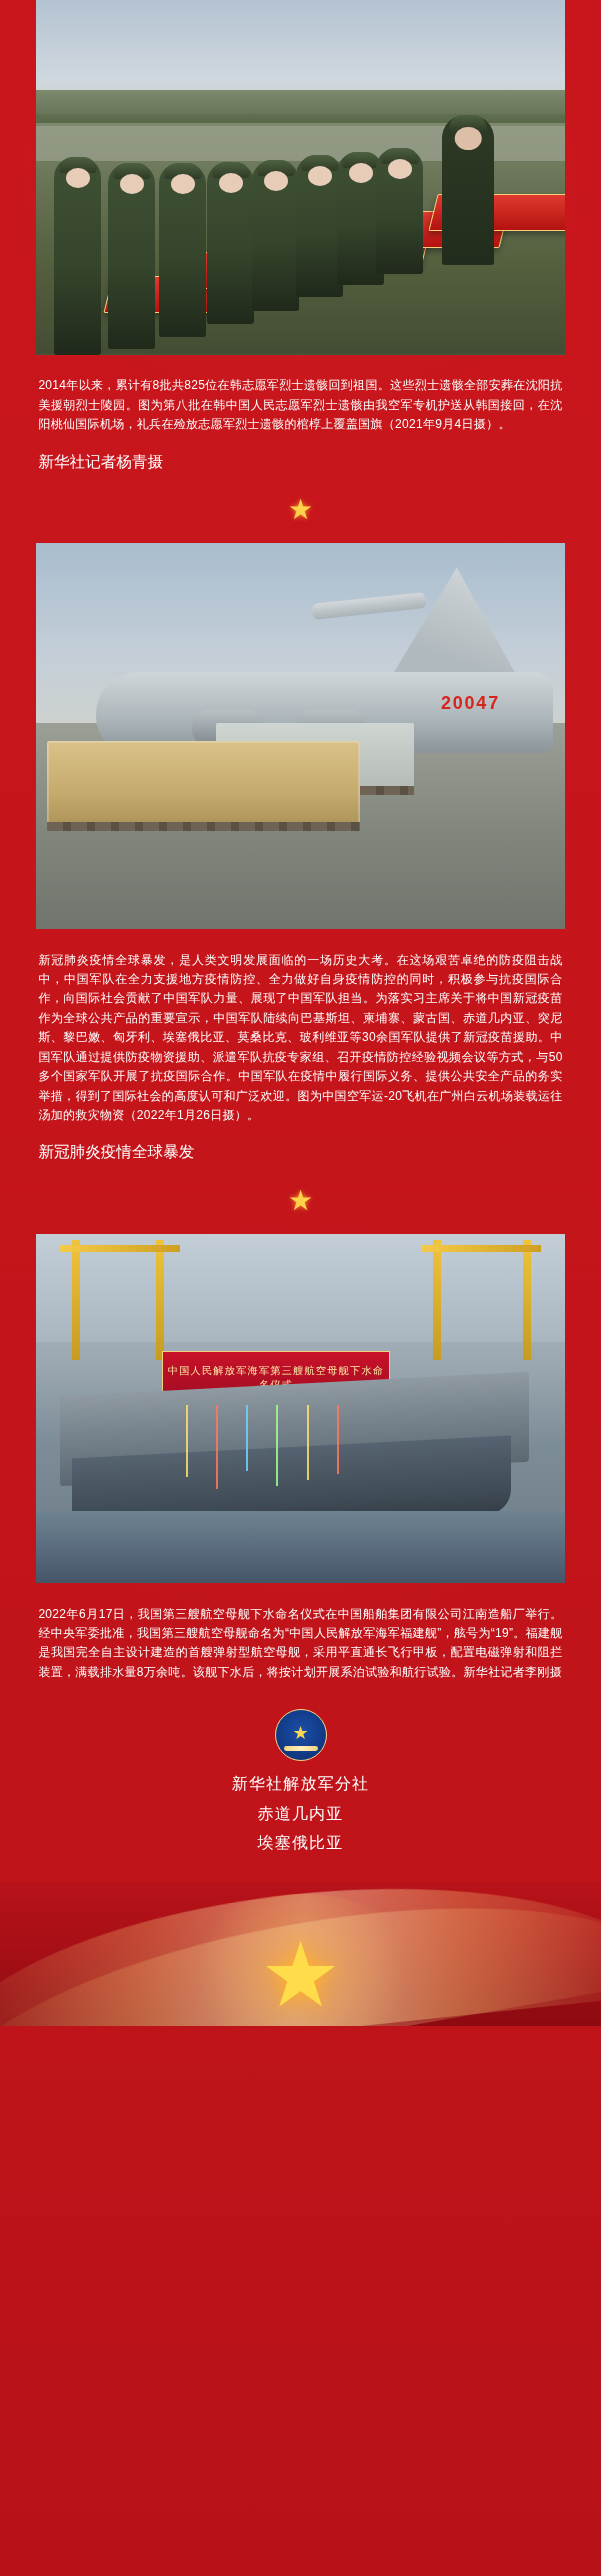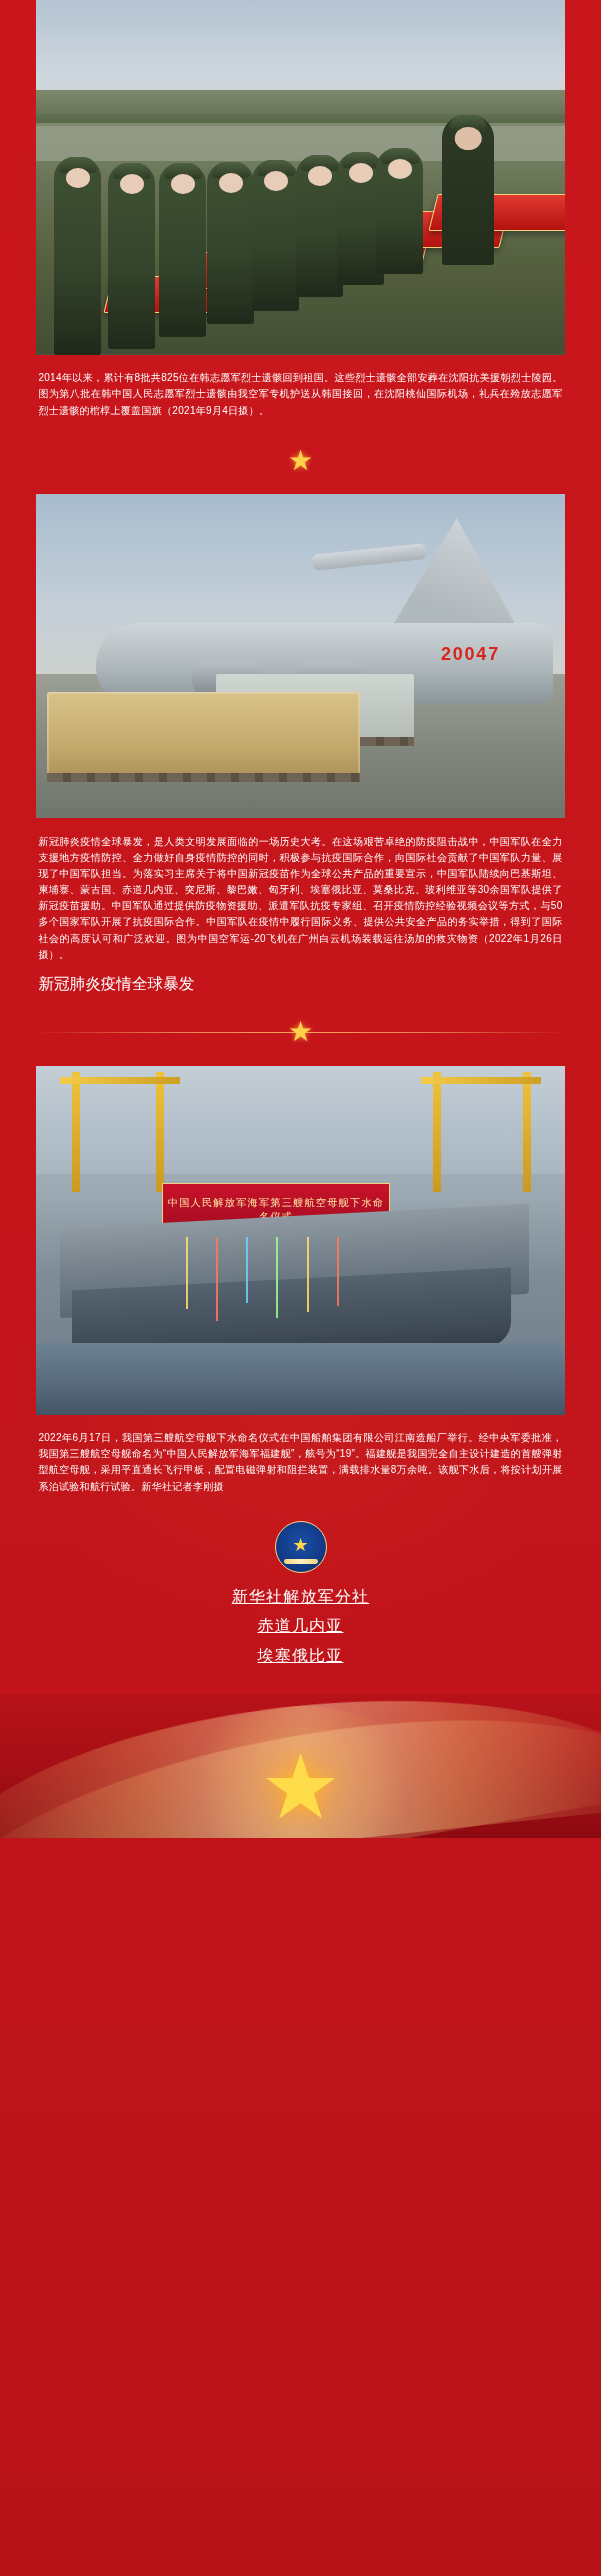--- a/index.html
+++ b/index.html
@@ -37,23 +37,23 @@
   .photo {
     width: 529px;
     position: relative;
     overflow: hidden;
     border: 0;
     background: #555;
   }
 
   .caption {
     width: 529px;
-    margin: 2px auto;
+    margin: 8px auto;
     color: #ffffff;
-    font-size: 10px;
+    font-size: 12px;
     line-height: 1.62;
     letter-spacing: 0.3px;
     padding: 13.2px 2.4px 6px 2.4px;
     text-align: justify;
     text-justify: inter-ideograph;
   }
   .credit {
     width: 529px;
     margin: 0 auto;
     color: #ffffff;
@@ -122,21 +122,21 @@
     position:absolute; right:71px; bottom:90px; width:52px; height:150px;
     background: linear-gradient(180deg,#2e3b25 0%, #222c1c 100%);
     border-radius: 23px 23px 2.4px 2.4px;
   }
   .p1 .officer::after{
     content:""; position:absolute; top:12px; left:50%; transform:translateX(-50%);
     width:26.5px;height:23px;border-radius:50%;background:#ddbfa8;
   }
 
   
-  .p2 { height: 324px; background: linear-gradient(180deg,#9fb2c4 0%, #b3c2cf 35%, #9aa39f 55%, #8d9287 100%); }
+  .p2 { height: 386px; background: linear-gradient(180deg,#9fb2c4 0%, #b3c2cf 35%, #9aa39f 55%, #8d9287 100%); }
   .p2 .sky2 { position:absolute; inset:0 0 auto 0; height:180px; background: linear-gradient(180deg,#a8bccd 0%, #c3ced8 60%, #cdd2cf 100%); }
   .p2 .ground2 { position:absolute; left:0; right:0; top:180px; bottom:0; background: linear-gradient(180deg,#9b9f96 0%, #83887f 50%, #6f746c 100%); }
   .p2 .fuselage {
     position:absolute; right:12px; top:129px; width:457px; height:81px;
     background: linear-gradient(180deg,#cfd6d9 0%,#aeb7bb 55%,#8b9498 100%);
     border-radius: 42px 18px 12px 36px;
   }
   .p2 .tailfin {
     position:absolute; right:42px; top:24px; width:138px; height:120px;
     background: linear-gradient(200deg,#d5dade 0%, #b0b9bd 70%);
@@ -235,21 +235,20 @@
     background: linear-gradient(90deg,#f2d27e,#fff0bf,#f2d27e);
   }
 
   .footer {
     text-align:center;
     color:#ffffff;
     font-size:16px;
     line-height:1.85;
     letter-spacing:1.2px;
     padding: 3.6px 0 24px 0;
-    text-decoration: underline;
   }
 
   
   .bottom {
     position: relative;
     height: 144px;
     width: 601px;
     background: linear-gradient(180deg,#b81219 0%, #a80f16 45%, #8d0a11 100%);
     overflow: hidden;
   }
@@ -321,20 +320,21 @@
           <div class="soldier" style="left:340px; bottom:81px; height:126px;">
               <div class="cap"></div>
             </div>
           <div class="officer">
               <div class="cap"></div>
             </div>
         </div>
       </div>
 
       <div class="caption">2014年以来，累计有8批共825位在韩志愿军烈士遗骸回到祖国。这些烈士遗骸全部安葬在沈阳抗美援朝烈士陵园。图为第八批在韩中国人民志愿军烈士遗骸由我空军专机护送从韩国接回，在沈阳桃仙国际机场，礼兵在殓放志愿军烈士遗骸的棺椁上覆盖国旗（2021年9月4日摄）。</div>
+      <div class="credit">新华社记者杨青摄</div>
     </div>
 
     <div class="divider">
       <div class="line"></div>
       <div class="star">★</div>
     </div>
 
     <div class="section">
       <div class="photo-wrap">
         <div class="photo p2">

